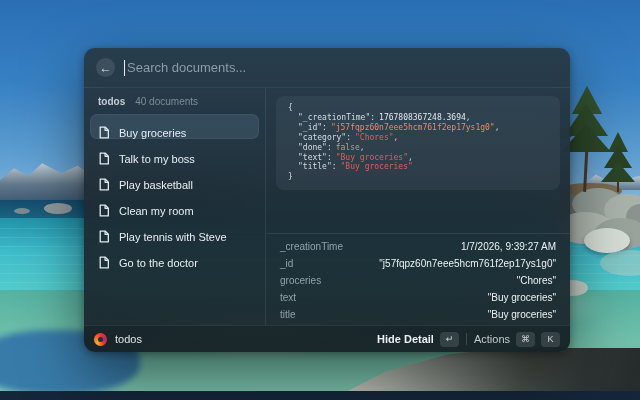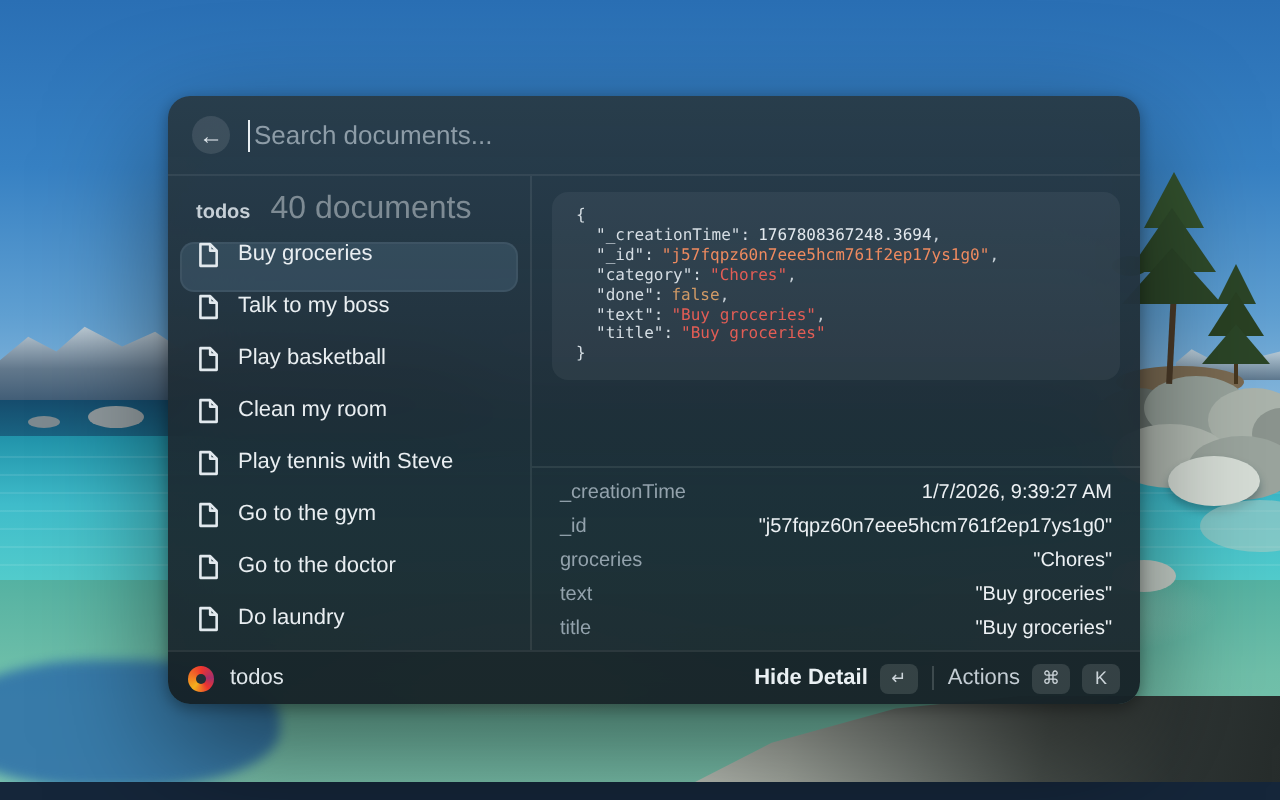--- a/index.html
+++ b/index.html
@@ -76,23 +76,23 @@
     border:none; cursor:pointer; flex:0 0 auto; }
   .caret { width:1px; height:16px; background:#e8eef2; flex:0 0 auto; margin-right:-7px; }
   .search-input { flex:1; background:transparent; border:none; outline:none;
     font-family:"Liberation Sans",sans-serif; font-size:13px; color:#e8eef2; }
   .search-input::placeholder { color:#8d9ca7; }
 
   .body { flex:1; display:flex; min-height:0; }
   .sidebar { width:181px; flex:0 0 181px; display:flex; flex-direction:column; overflow:hidden; }
   .sidebar-head { display:flex; gap:10px; align-items:baseline; padding:8px 14px 5px; }
   .collection-name { font-size:10px; font-weight:bold; color:#c6cfd6; }
-  .doc-count { font-size:16px; color:#7e8b94; }
+  .doc-count { font-size:10px; color:#7e8b94; }
   .result-list { flex:1; padding:2px 6px 0; overflow:hidden; }
-  .item { height:25px; margin-bottom:1px; display:flex; align-items:flex-start; gap:9px;
+  .item { height:25px; margin-bottom:1px; display:flex; align-items:flex-end; gap:9px;
     padding:0 8px; border-radius:7px; cursor:pointer; }
   .item.selected { background:rgba(130,170,205,.17); box-shadow:inset 0 0 0 1px rgba(255,255,255,.05); }
   .item .doc-ic { flex:0 0 auto; display:flex; }
   .item .lbl { font-size:11px; color:#e9eef1; white-space:nowrap; }
 
   .rightpanel { flex:1; display:flex; flex-direction:column; min-width:0;
     border-left:1px solid rgba(255,255,255,.08); }
   .jsonbox { flex:0 0 auto; margin:8px 10px 0; border-radius:8px; padding:7px 12px 8px;
     background:rgba(255,255,255,.05);
     font-family:"DejaVu Sans Mono",monospace; font-size:8px; line-height:9.9px;
@@ -232,39 +232,21 @@
               </span>
             <span class="lbl">Play tennis with Steve</span>
           </div>
           <div class="item">
             <span class="doc-ic">
                 <svg width="12" height="13" viewBox="0 0 22 24">
                   <path d="M4 2h9l6 6v14H4z" fill="none" stroke="#e2e9ee" stroke-width="2.4" stroke-linejoin="round"></path>
                   <path d="M13 2v6h6" fill="none" stroke="#e2e9ee" stroke-width="2.4" stroke-linejoin="round"></path>
                 </svg>
               </span>
-            <span class="lbl">Go to the gym</span>
-          </div>
-          <div class="item">
-            <span class="doc-ic">
-                <svg width="12" height="13" viewBox="0 0 22 24">
-                  <path d="M4 2h9l6 6v14H4z" fill="none" stroke="#e2e9ee" stroke-width="2.4" stroke-linejoin="round"></path>
-                  <path d="M13 2v6h6" fill="none" stroke="#e2e9ee" stroke-width="2.4" stroke-linejoin="round"></path>
-                </svg>
-              </span>
             <span class="lbl">Go to the doctor</span>
-          </div>
-          <div class="item">
-            <span class="doc-ic">
-                <svg width="12" height="13" viewBox="0 0 22 24">
-                  <path d="M4 2h9l6 6v14H4z" fill="none" stroke="#e2e9ee" stroke-width="2.4" stroke-linejoin="round"></path>
-                  <path d="M13 2v6h6" fill="none" stroke="#e2e9ee" stroke-width="2.4" stroke-linejoin="round"></path>
-                </svg>
-              </span>
-            <span class="lbl">Do laundry</span>
           </div>
           <div class="item">
             
             
           </div>
         </div>
       </div>
 
       <div class="rightpanel">
         <div class="jsonbox">

